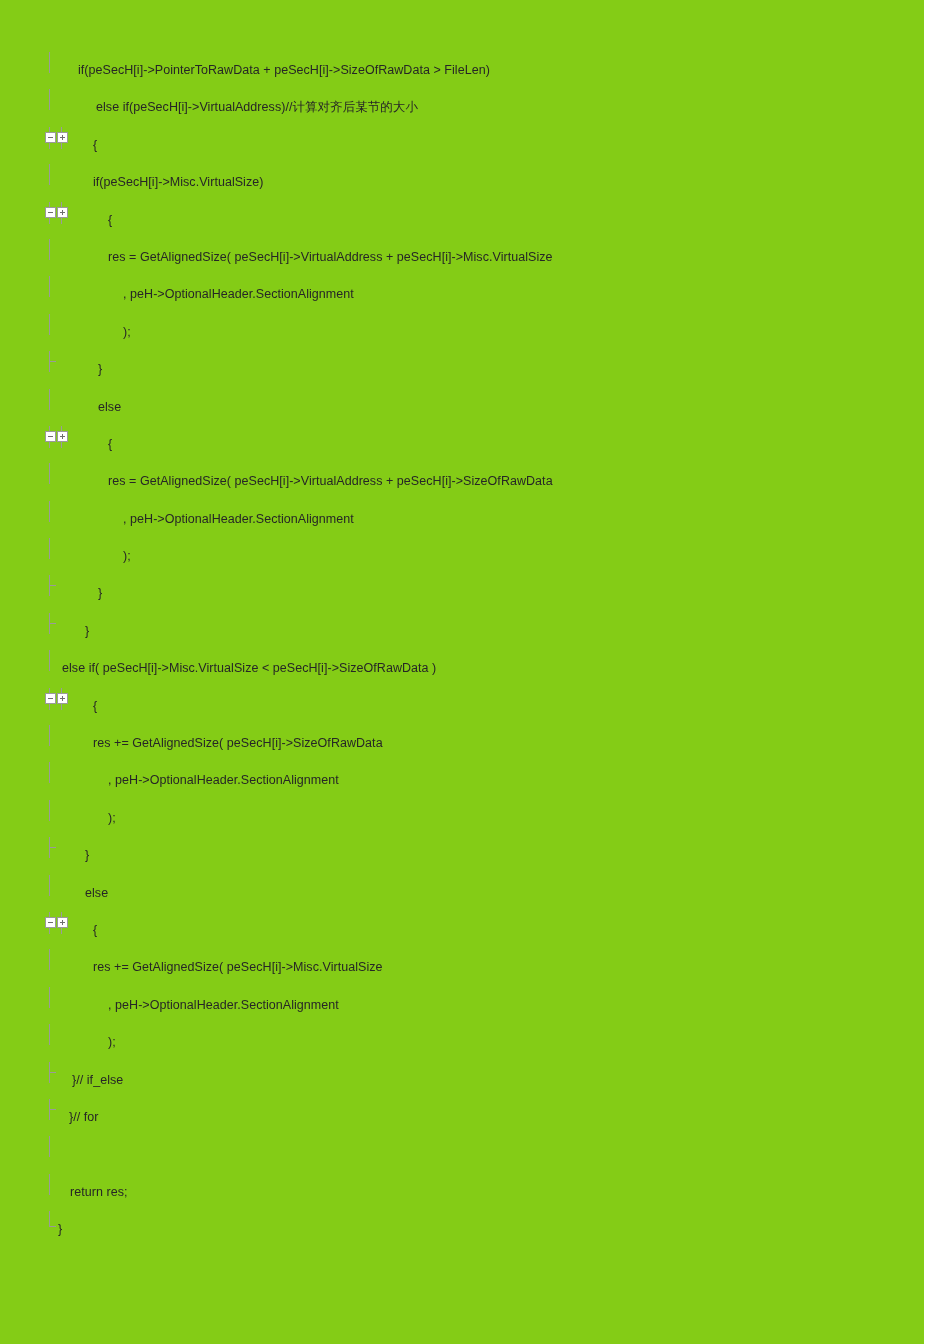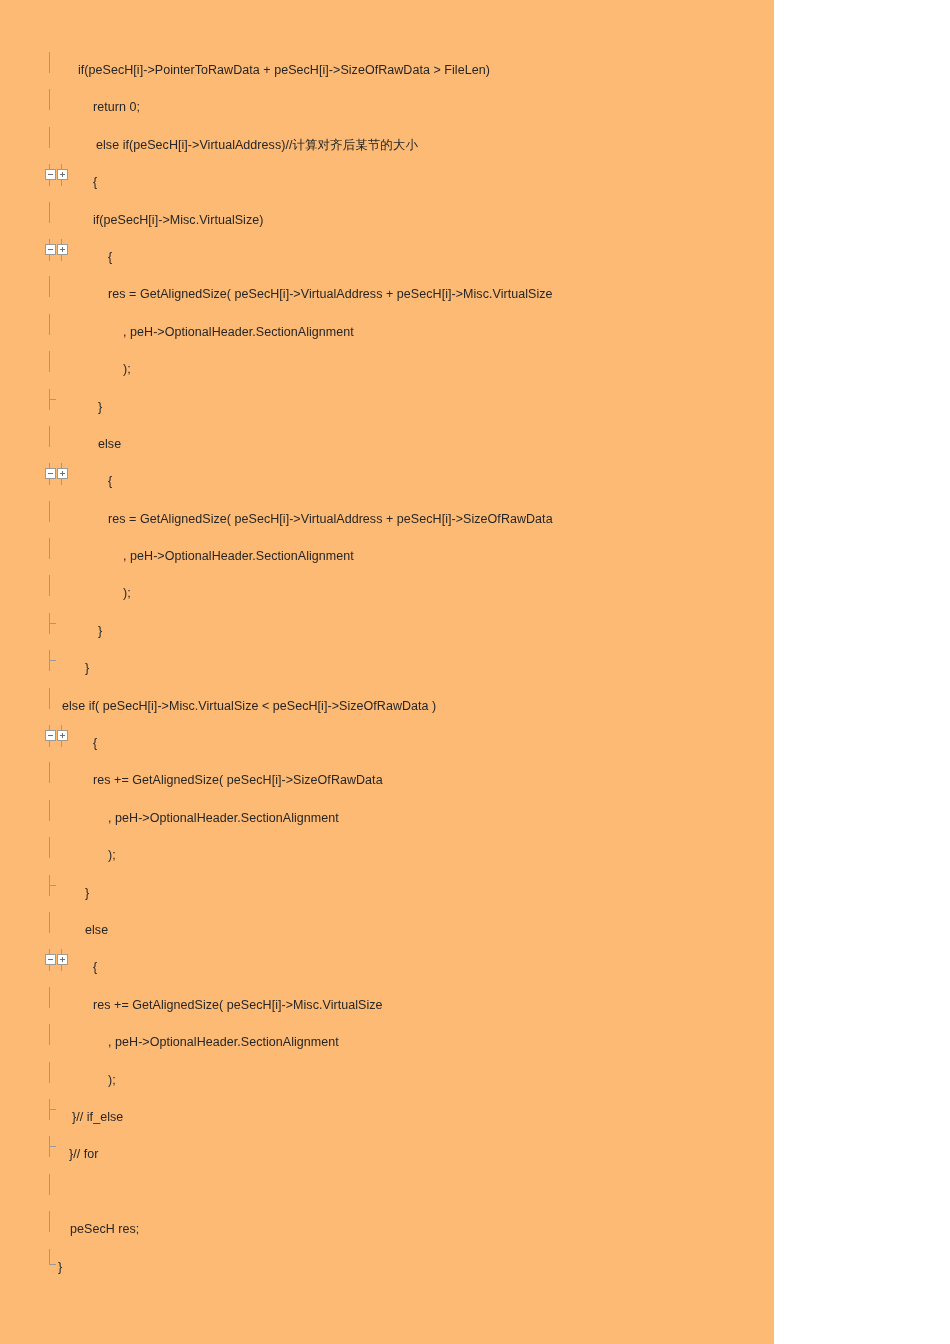--- a/index.html
+++ b/index.html
@@ -11,23 +11,23 @@
   body {
     width: 950px;
     height: 1344px;
     overflow: hidden;
     font-family: "Liberation Sans", "DejaVu Sans", sans-serif;
     color: #2b2b2b;
   }
 
   #page {
     position: relative;
-    width: 774px;
+    width: 924px;
     height: 1344px;
-    background: #fdba74;
+    background: #84cc16;
   }
 
   
   #listing {
     position: absolute;
     left: 0;
     top: 52px;
     width: 950px;
   }
 
@@ -157,21 +157,20 @@
     white-space: pre;
     letter-spacing: 0.05px;
   }
 </style>
 </head>
 <body>
 
 <div id="page">
   <div id="listing">
       <div class="code-line"><div class="gutter g-bar"></div><span class="code-text" style="left: 78px;">if(peSecH[i]-&gt;PointerToRawData + peSecH[i]-&gt;SizeOfRawData &gt; FileLen)</span></div>
-      <div class="code-line"><div class="gutter g-bar"></div><span class="code-text" style="left: 93px;">return 0;</span></div>
       <div class="code-line"><div class="gutter g-bar"></div><span class="code-text" style="left: 96px;">else if(peSecH[i]-&gt;VirtualAddress)//计算对齐后某节的大小</span></div>
       <div class="code-line"><div class="g-boxes"><div class="stub up m"></div><div class="stub down m"></div><div class="stub up p"></div><div class="stub down p"></div><div class="foldbox minus"></div><div class="foldbox plus"></div></div><span class="code-text" style="left: 93px;">{</span></div>
       <div class="code-line"><div class="gutter g-bar"></div><span class="code-text" style="left: 93px;">if(peSecH[i]-&gt;Misc.VirtualSize)</span></div>
       <div class="code-line"><div class="g-boxes"><div class="stub up m"></div><div class="stub down m"></div><div class="stub up p"></div><div class="stub down p"></div><div class="foldbox minus"></div><div class="foldbox plus"></div></div><span class="code-text" style="left: 108px;">{</span></div>
       <div class="code-line"><div class="gutter g-bar"></div><span class="code-text" style="left: 108px;">res = GetAlignedSize( peSecH[i]-&gt;VirtualAddress + peSecH[i]-&gt;Misc.VirtualSize</span></div>
       <div class="code-line"><div class="gutter g-bar"></div><span class="code-text" style="left: 123px;">, peH-&gt;OptionalHeader.SectionAlignment</span></div>
       <div class="code-line"><div class="gutter g-bar"></div><span class="code-text" style="left: 123px;">);</span></div>
       <div class="code-line"><div class="gutter g-tee"></div><span class="code-text" style="left: 98px;">}</span></div>
       <div class="code-line"><div class="gutter g-bar"></div><span class="code-text" style="left: 98px;">else</span></div>
       <div class="code-line"><div class="g-boxes"><div class="stub up m"></div><div class="stub down m"></div><div class="stub up p"></div><div class="stub down p"></div><div class="foldbox minus"></div><div class="foldbox plus"></div></div><span class="code-text" style="left: 108px;">{</span></div>
@@ -187,16 +186,16 @@
       <div class="code-line"><div class="gutter g-bar"></div><span class="code-text" style="left: 108px;">);</span></div>
       <div class="code-line"><div class="gutter g-tee"></div><span class="code-text" style="left: 85px;">}</span></div>
       <div class="code-line"><div class="gutter g-bar"></div><span class="code-text" style="left: 85px;">else</span></div>
       <div class="code-line"><div class="g-boxes"><div class="stub up m"></div><div class="stub down m"></div><div class="stub up p"></div><div class="stub down p"></div><div class="foldbox minus"></div><div class="foldbox plus"></div></div><span class="code-text" style="left: 93px;">{</span></div>
       <div class="code-line"><div class="gutter g-bar"></div><span class="code-text" style="left: 93px;">res += GetAlignedSize( peSecH[i]-&gt;Misc.VirtualSize</span></div>
       <div class="code-line"><div class="gutter g-bar"></div><span class="code-text" style="left: 108px;">, peH-&gt;OptionalHeader.SectionAlignment</span></div>
       <div class="code-line"><div class="gutter g-bar"></div><span class="code-text" style="left: 108px;">);</span></div>
       <div class="code-line"><div class="gutter g-tee"></div><span class="code-text" style="left: 72px;">}// if_else</span></div>
       <div class="code-line"><div class="gutter g-tee"></div><span class="code-text" style="left: 69px;">}// for</span></div>
       <div class="code-line"><div class="gutter g-bar"></div><span class="code-text" style="left: 70px;"></span></div>
-      <div class="code-line"><div class="gutter g-bar"></div><span class="code-text" style="left: 70px;">peSecH res;</span></div>
+      <div class="code-line"><div class="gutter g-bar"></div><span class="code-text" style="left: 70px;">return res;</span></div>
       <div class="code-line"><div class="gutter g-corner"></div><span class="code-text" style="left: 58px;">}</span></div>
     </div>
 </div>
 
 </body></html>

